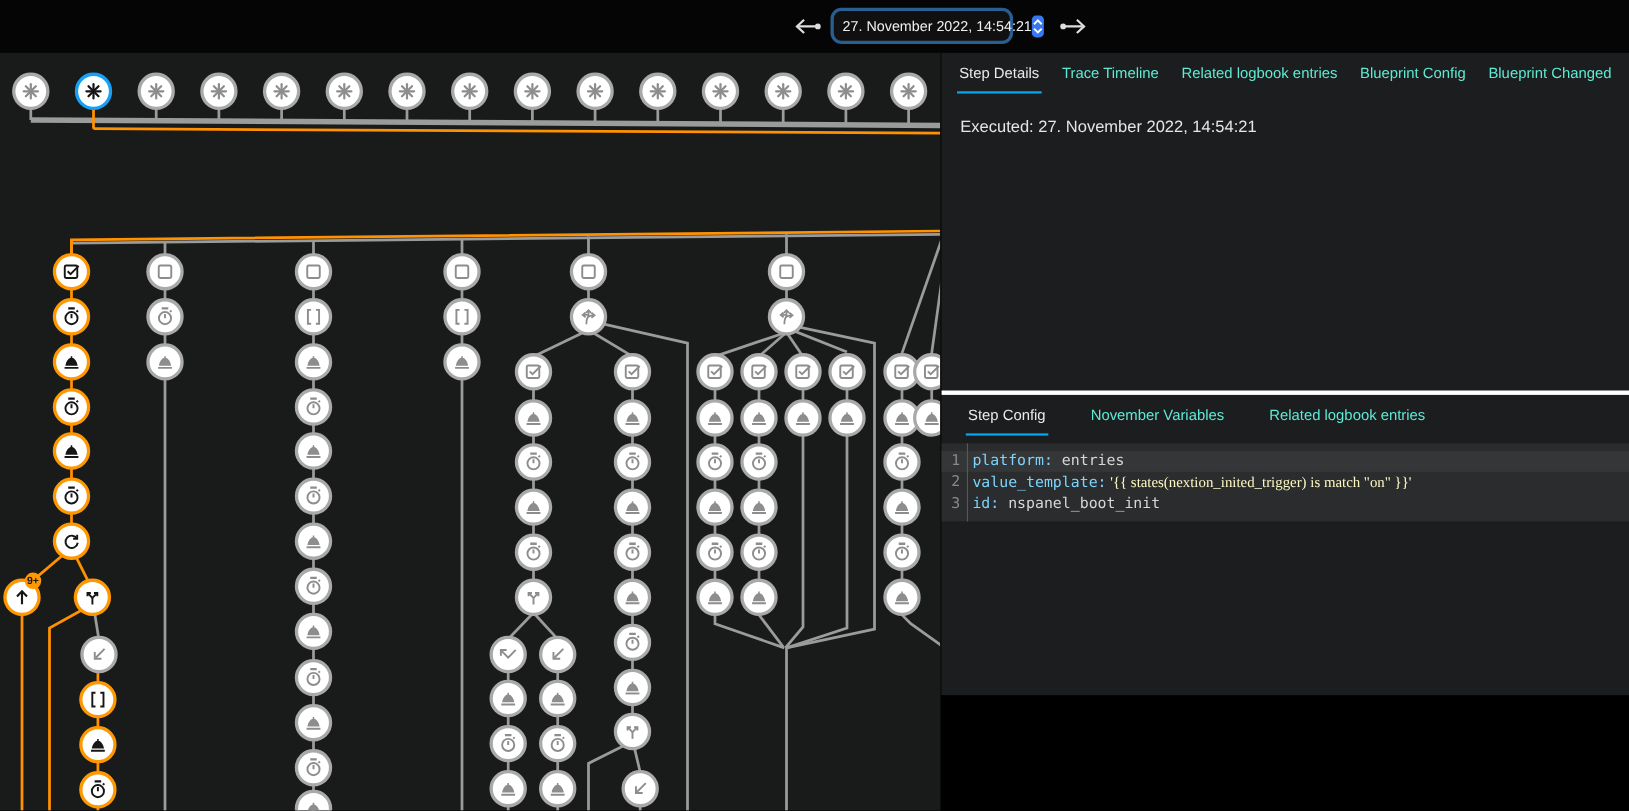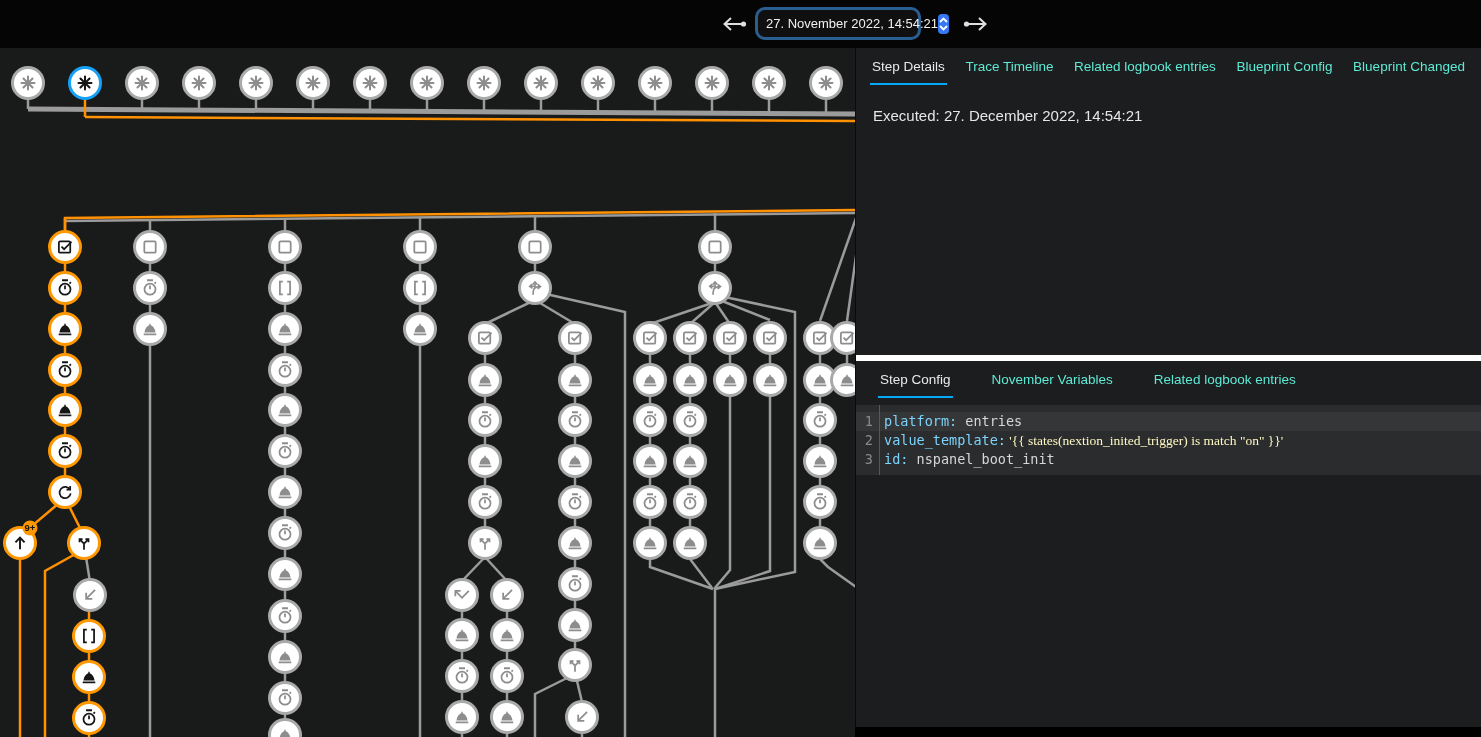--- a/index.html
+++ b/index.html
@@ -15,27 +15,27 @@
       display:flex;align-items:center;cursor:pointer;}
   .trace-select .val{flex:1;font-size:13px;color:#f0f0f0;text-align:center;padding-left:8px;white-space:nowrap;}
   .stepper{width:17px;height:20px;background:#3678f4;border-radius:4px;margin-right:4px;
       display:flex;align-items:center;justify-content:center;}
 
   
   .graph{position:absolute;left:0;top:48px;width:855px;height:689px;background:#191a1a;overflow:hidden;}
   .graph svg{display:block;}
 
   
-  .panel{position:absolute;left:855px;top:48px;width:626px;height:679px;
+  .panel{position:absolute;left:855px;top:48px;width:626px;height:584px;
       background:#1c1d1e;border-left:1px solid #0a0a0a;box-sizing:border-box;}
   .tabs-top{display:flex;justify-content:space-between;padding:9px 14px 0 14px;}
   .tab{font-size:13.5px;color:#5eead4;padding:2px 2px 9px 2px;cursor:pointer;white-space:nowrap;}
   .tab.active{color:#e8eaeb;border-bottom:2px solid #03a9f4;}
   .executed{font-size:15px;color:#e4e6e7;padding:22px 0 0 17px;}
-  .lower{position:absolute;left:0;top:307px;width:626px;bottom:0;border-top:6px solid #ffffff;}
+  .lower{position:absolute;left:0;top:307px;width:626px;bottom:0;border-top:4px solid #ffffff;}
   .tabs-sub{display:flex;gap:37px;padding:9px 0 0 22px;}
   .codeblock{margin-top:7px;background:#2b2c2d;font-family:"DejaVu Sans Mono",monospace;
       font-size:13.5px;line-height:19px;padding:7px 0 6px 0;position:relative;}
   .code-row{display:flex;white-space:pre;}
   .code-row.hl{background:#353637;}
   .gutter{width:17px;text-align:right;color:#8a8a8a;flex:0 0 17px;}
   .code-text{padding-left:11px;color:#d6d6d6;}
   .codeblock .sep{position:absolute;left:23px;top:0;bottom:0;width:1px;background:#585858;}
   .tok-key{color:#7dd3fc;}
   .tok-str{color:#fef9c3;font-family:Liberation Serif, serif;}
@@ -618,21 +618,21 @@
 </div>
 
 <div class="panel">
   <div class="tabs-top">
     <span class="tab active">Step Details</span>
     <span class="tab">Trace Timeline</span>
     <span class="tab">Related logbook entries</span>
     <span class="tab">Blueprint Config</span>
     <span class="tab">Blueprint Changed</span>
   </div>
-  <div class="executed">Executed: 27. December 2022, 14:54:21</div>
+  <div class="executed">Executed: 27. November 2022, 14:54:21</div>
 
   <div class="lower">
     <div class="tabs-sub">
       <span class="tab active">Step Config</span>
       <span class="tab">November Variables</span>
       <span class="tab">Related logbook entries</span>
     </div>
     <div class="codeblock">
       <div class="sep"></div>
       <div class="code-row hl">

